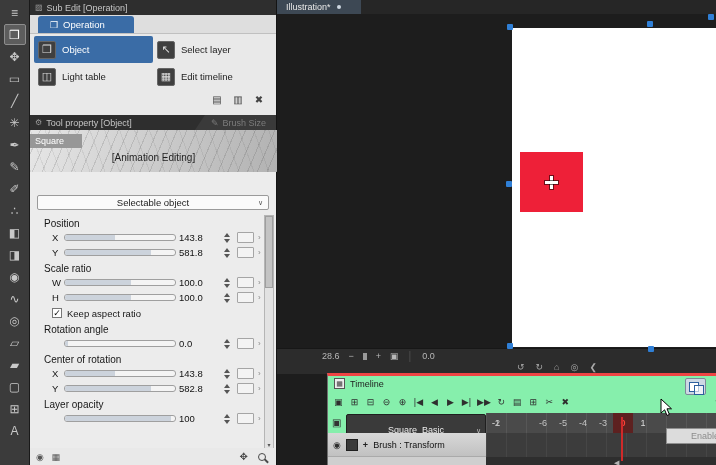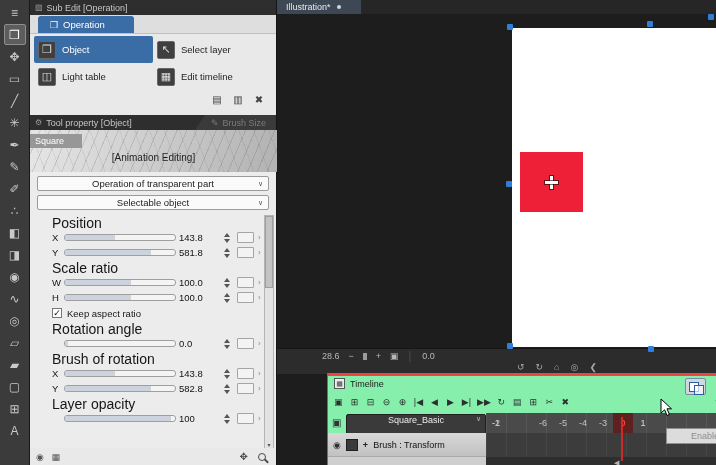--- a/index.html
+++ b/index.html
@@ -55,21 +55,21 @@
   .tp-dd{position:absolute;left:7px;width:232px;height:15px;background:#fafafa;border:1px solid #9a9a9a;
     border-radius:2px;font-size:9.5px;color:#222;display:flex;align-items:center;justify-content:center}
   #tp-dd1{top:61px}
   #tp-dd2{top:80px}
   .dd-arrow{position:absolute;right:5px;font-size:7px;color:#555}
   #tp-rows{position:absolute;left:0;top:100px;width:236px}
   .tp-sec{display:flex;align-items:center;gap:5px;height:16px;padding-left:6px;font-size:9.5px;color:#111}
   .tp-sec .minus{width:9px;height:9px;border:1px solid #787878;background:#fff;position:relative;flex:none}
   .tp-sec .minus::after{content:"";position:absolute;left:1px;right:1px;top:3px;height:1px;background:#333}
   .tp-sec .rule{flex:1;height:1px;background:#c4c4c4;margin-right:3px}
-  .tp-glabel{height:13px;line-height:13px;padding-left:22px;font-size:14px;color:#161616;margin-top:2px}
+  .tp-glabel{height:13px;line-height:13px;padding-left:14px;font-size:10px;color:#161616;margin-top:2px}
   .tp-srow{height:15px;display:flex;align-items:center;padding-left:22px}
   .tp-srow .sl{width:12px;font-size:9.5px;color:#161616}
   .slider{width:112px;height:7px;background:#f4f4f4;border:1px solid #9f9f9f;border-radius:3px;
     position:relative;overflow:hidden}
   .slider i{display:block;height:100%;background:#ccd3dc}
   .val{width:40px;text-align:left;font-size:9.5px;color:#111;margin-left:3px}
   .spin{width:9px;height:12px;display:flex;flex-direction:column;justify-content:center;margin-left:3px}
   .spin b{width:0;height:0;border-left:3px solid transparent;border-right:3px solid transparent;margin:1px auto}
   .spin .up{border-bottom:4px solid #555}
   .spin .dn{border-top:4px solid #555}
@@ -122,21 +122,21 @@
   #onion-btn{position:absolute;right:27px;top:2px;width:21px;height:17px;background:#cdd8e4;
     border:1px solid #7d8a99;border-radius:2px}
   #onion-btn::before{content:"";position:absolute;left:3px;top:3px;width:8px;height:8px;
     border:1px solid #2d5f9e;background:#fff}
   #onion-btn::after{content:"";position:absolute;left:8px;top:6px;width:8px;height:8px;
     border:1px solid #2d5f9e;background:rgba(255,255,255,.65)}
   #onion-chev{position:absolute;right:14px;top:6px;font-size:7px;color:#333}
   #tl-cliprow{position:absolute;left:0;top:37px;width:406px;height:20px}
   #clip-icon{position:absolute;left:4px;top:4px;color:#333;font-size:10px}
   #tl-clip-dd{position:absolute;left:18px;top:1px;width:140px;height:22px;background:#3a3a3a;
-    border:1px solid #1f1f1f;border-radius:2px;color:#ececec;display:flex;align-items:flex-start;
+    border:1px solid #1f1f1f;border-radius:2px;color:#ececec;display:flex;align-items:flex-end;
     justify-content:center;font-size:9px}
   #tl-clip-dd .dd-arrow{color:#bbb;right:4px}
   #tl-ruler{position:absolute;left:158px;top:0;width:248px;height:20px;background:#4a4a4a;
     color:#c4c4c4;overflow:hidden;background-image:repeating-linear-gradient(90deg,#575757 0 1px,transparent 1px 20px)}
   .fr-num{position:absolute;top:5px;width:20px;text-align:center}
   #tl-ruler span.fr-num:nth-of-type(1){left:7px}
   #tl-ruler span.fr-num:nth-of-type(2){left:27px}
   #tl-ruler span.fr-num:nth-of-type(3){left:47px}
   #tl-ruler span.fr-num:nth-of-type(4){left:67px}
   #tl-ruler span.fr-num:nth-of-type(5){left:87px}
@@ -239,24 +239,20 @@
         <span>✎</span>
         <span>Brush Size</span>
       </div>
     </div>
     <div id="tp-preview">
       <div class="lines"></div>
       <div id="tp-preview-caption">[Animation Editing]</div>
     </div>
     <div id="tp-tool-label">Square</div>
 
-    <div class="tp-dd" id="tp-dd1">
-      <span>Operation of transparent part</span>
-      <span class="dd-arrow">∨</span>
-    </div>
     <div class="tp-dd" id="tp-dd2">
       <span>Selectable object</span>
       <span class="dd-arrow">∨</span>
     </div>
 
     <div id="tp-rows">
 
       <div class="tp-glabel">Position</div>
       <div class="tp-srow">
         <span class="sl">X</span>
@@ -326,21 +322,21 @@
           </span>
         <span class="val">0.0</span>
         <span class="spin">
             <b class="up"></b>
             <b class="dn"></b>
           </span>
         <span class="aux"></span>
         <span class="rowchev">›</span>
       </div>
 
-      <div class="tp-glabel">Brush of rotation</div>
+      <div class="tp-glabel">Center of rotation</div>
       <div class="tp-srow">
         <span class="sl">X</span>
         <span class="slider">
             <i style="width:45%"></i>
           </span>
         <span class="val">143.8</span>
         <span class="spin">
             <b class="up"></b>
             <b class="dn"></b>
           </span>

